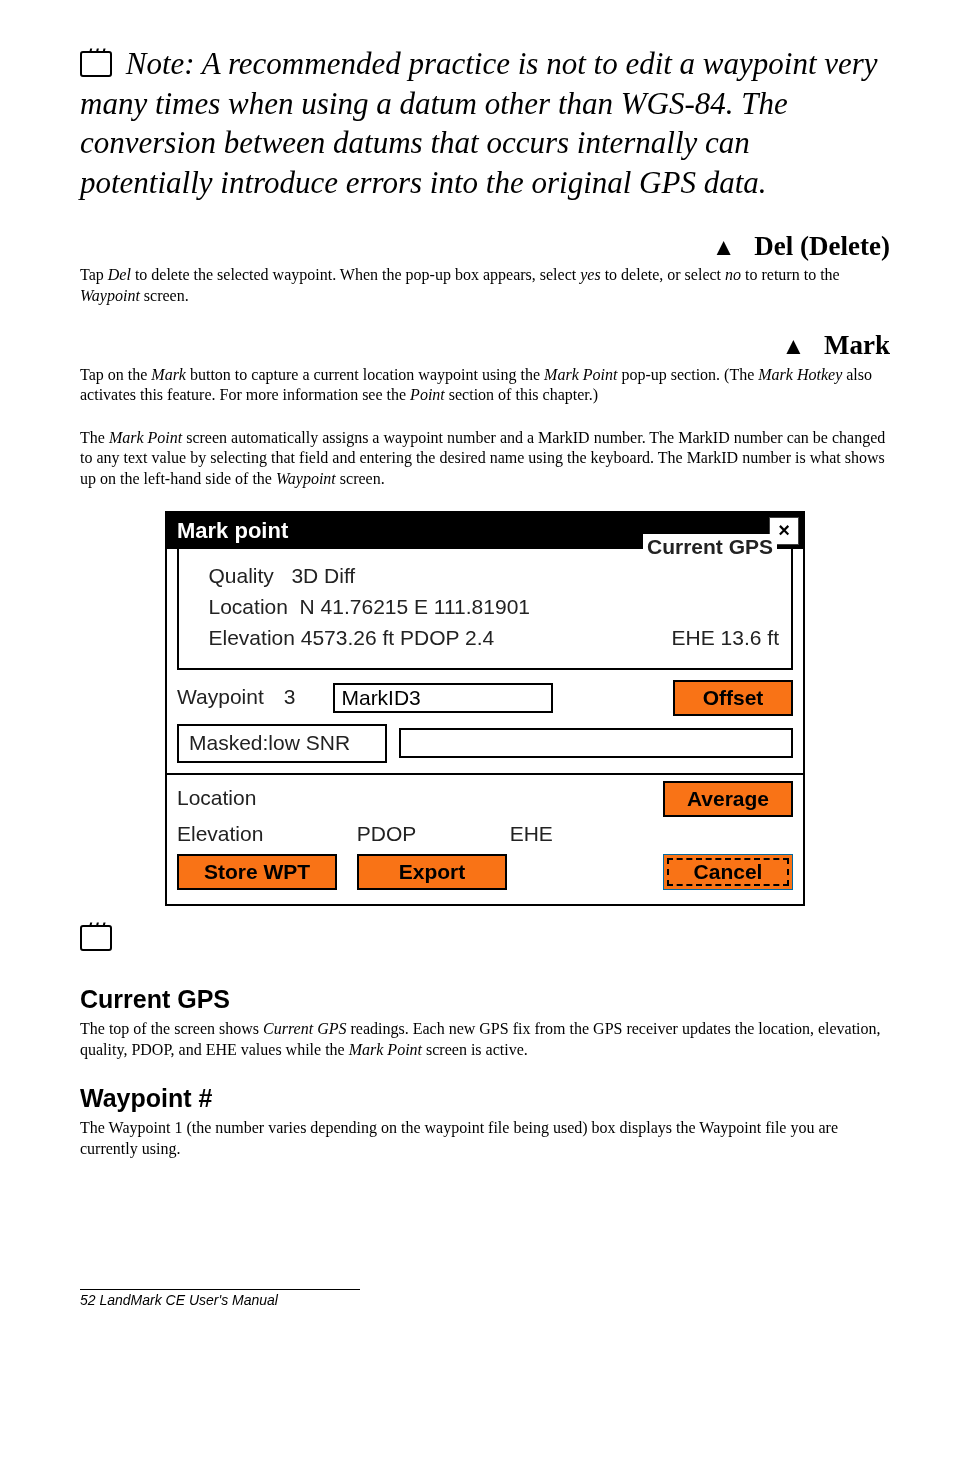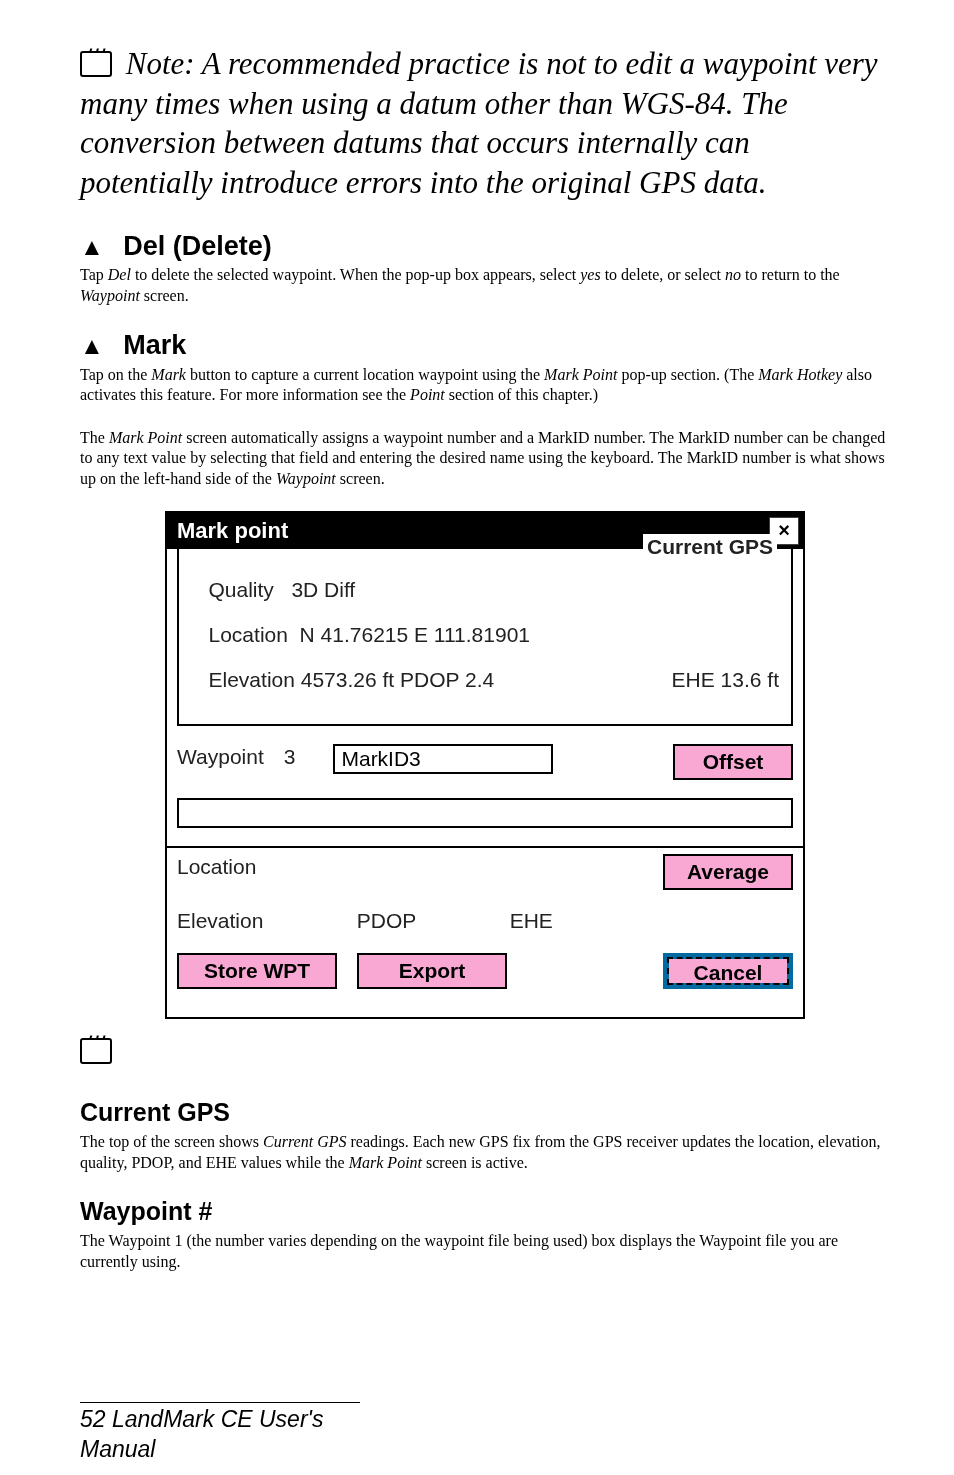--- a/index.html
+++ b/index.html
@@ -24,24 +24,25 @@
   .note-icon::after{
     content:"⋯";
     position:absolute;
     top:-16px;left:0;right:0;
     text-align:center;
     font-size:20px;
     font-family:Arial,sans-serif;
   }
   .note{font-style:italic;font-size:31px;margin:0 0 26px 0}
   .h-sec{
-    font-family:Liberation Sans, sans-serif;
+    font-family:Liberation Serif, serif;
     font-weight:bold;
     font-size:27px;
     margin:0 0 2px 0;
+    text-align:right;
   }
   .h-sec .tri{font-size:24px;margin-right:12px}
   .body{font-size:16px;margin:0 0 22px 0}
   .h-sub{
     font-family:Arial,Helvetica,sans-serif;
     font-weight:bold;
     font-size:25px;
     margin:0 0 4px 0;
   }
   i{font-style:italic}
@@ -76,54 +77,54 @@
     position:relative;
   }
   .legend{
     position:absolute;
     top:-15px;right:14px;
     background:#fff;
     padding:0 4px;
     font-weight:bold;
     font-size:21px;
   }
-  .row{display:flex;margin:18px 0}
+  .row{display:flex;align-items:center;margin:4px 0}
   .lbl{white-space:pre}
   .input{
     border:2px solid #000;
     height:30px;
     box-sizing:border-box;
     padding:2px 6px;
     font-family:Tahoma,Arial,sans-serif;
     font-size:21px;
     background:#fff;
   }
   .btn{
     border:2px solid #000;
-    background:#f9a8d4;
+    background:#f97316;
     font-weight:bold;
     font-family:Tahoma,Arial,sans-serif;
     font-size:21px;
     height:36px;
     box-sizing:border-box;
     padding:2px 0;
   }
   .btn-focus{
-    border:6px solid #0369a1;
+    border:1px solid #0369a1;
     outline:2px dashed #000;
     outline-offset:-6px;
   }
   .sep{border-top:2px solid #000;margin:10px -10px}
   .footer{
     border-top:1px solid #000;
     margin-top:130px;
     padding-top:2px;
     font-family:Arial,Helvetica,sans-serif;
     font-style:italic;
-    font-size:23px;
+    font-size:14px;
     width:280px;
   }
 </style>
 </head>
 <body>
 
 <p class="note">
   <span class="note-icon"></span>
   <span>Note: A recommended practice is not to edit a waypoint very many times when using a datum other than WGS-84. The conversion between datums that occurs internally can potentially introduce errors into the original GPS data.</span>
 </p>
@@ -182,20 +183,21 @@
         <span>Waypoint</span>
         <span>  </span>
         <span>3</span>
         <span style="width:18px"></span>
         <input class="input" style="width: 220px;" value="MarkID3">
         <span style="flex:1"></span>
         <button class="btn" style="width:120px">Offset</button>
       </div>
 
       <div class="row" style="gap:12px;margin-top:8px">
+        <div style="border:2px solid #000;padding:4px 10px;width:210px;box-sizing:border-box">Masked:low SNR</div>
         <input class="input" style="flex: 1 1 0%;">
       </div>
 
       <div class="sep"></div>
 
       <div class="row" style="justify-content:space-between;margin-top:-4px">
         <span>Location</span>
         <button class="btn" style="width:130px">Average</button>
       </div>
 

